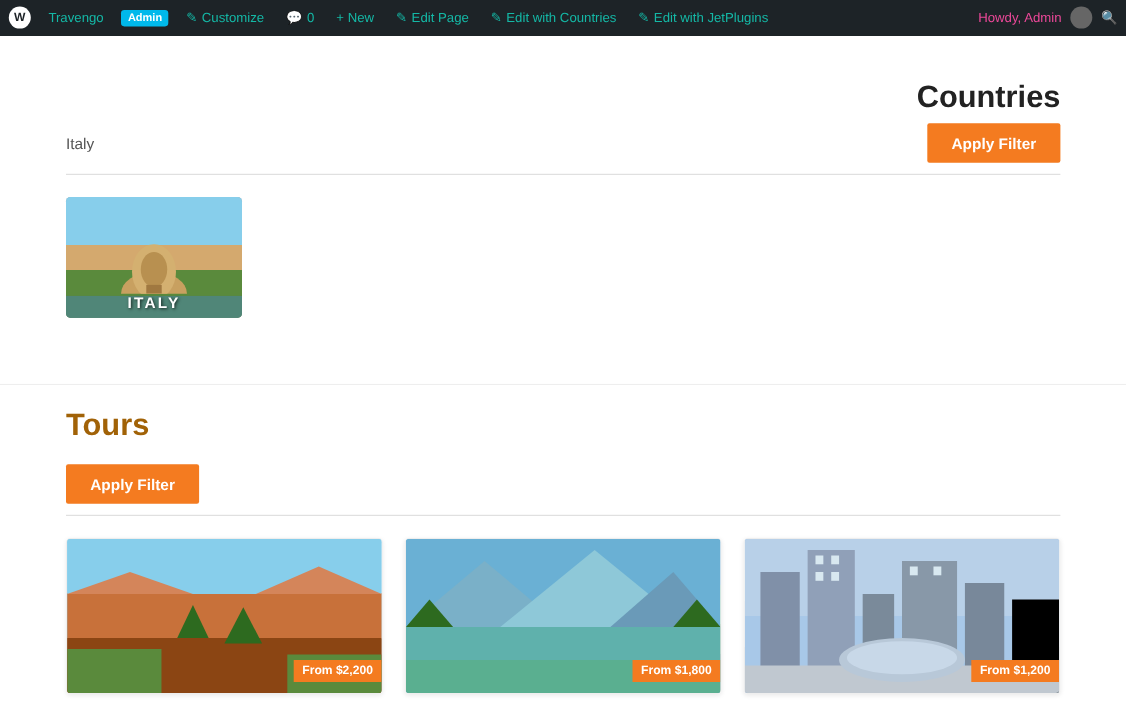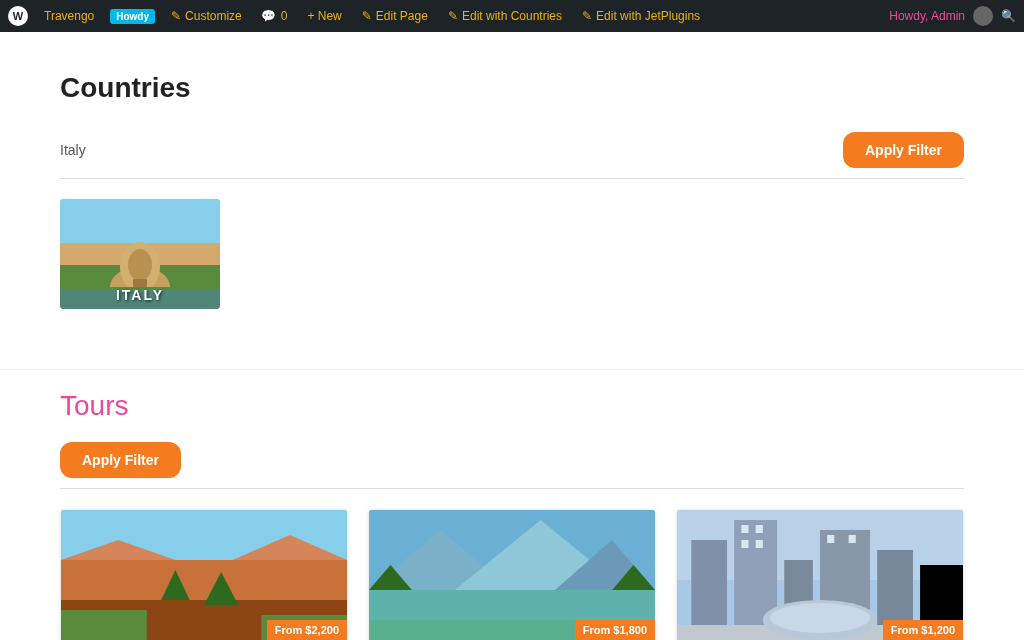--- a/index.html
+++ b/index.html
@@ -23,21 +23,21 @@
       width: 20px; height: 20px;
       background: #fff;
       border-radius: 50%;
       display: flex; align-items: center; justify-content: center;
       color: #1d2327;
       font-weight: bold;
       font-size: 11px;
       flex-shrink: 0;
     }
     .admin-bar-item {
-      color: #eab308;
+      color: #14b8a6;
       cursor: pointer;
       white-space: nowrap;
       display: flex; align-items: center; gap: 4px;
       padding: 0 4px;
     }
     .admin-bar-item.live {
       background: #00b9eb;
       color: #fff;
       padding: 2px 6px;
       border-radius: 3px;
@@ -62,22 +62,22 @@
     }
 
     
     .section {
       padding: 20px 60px;
     }
     .section-title {
       font-size: 28px;
       font-weight: bold;
       color: #222;
-      margin-bottom: 28px;
-      text-align: left;
+      margin-bottom: 8px;
+      text-align: right;
     }
 
     .filter-row {
       display: flex;
       align-items: center;
       margin-bottom: 20px;
       border-bottom: 1px solid #ddd;
       padding-bottom: 10px;
     }
     .filter-input {
@@ -90,21 +90,21 @@
       background: transparent;
     }
     .apply-filter-btn {
       background: #f47b20;
       color: #fff;
       border: none;
       padding: 10px 22px;
       font-size: 14px;
       font-weight: bold;
       cursor: pointer;
-      border-radius: 12px;
+      border-radius: 2px;
     }
 
     
     .italy-img {
       width: 160px;
       height: 110px;
       border-radius: 4px;
       overflow: hidden;
       position: relative;
       background: #aaa;
@@ -128,22 +128,22 @@
     }
 
     
     .tours-section {
       padding: 20px 60px;
       border-top: 1px solid #eee;
       margin-top: 10px;
     }
     .tours-title {
       font-size: 28px;
-      font-weight: normal;
-      color: #ec4899;
+      font-weight: bold;
+      color: #a16207;
       margin-bottom: 20px;
     }
 
     
     .tours-grid {
       display: grid;
       grid-template-columns: repeat(3, 1fr);
       gap: 20px;
       margin-top: 20px;
     }
@@ -187,21 +187,21 @@
   </style>
 </head>
 <body>
 
 <div class="admin-bar">
   <div class="wp-logo">W</div>
   <div class="admin-bar-item">
     <span>Travengo</span>
   </div>
   <div class="admin-bar-item live">
-    <span>Howdy</span>
+    <span>Admin</span>
   </div>
   <div class="admin-bar-item">
     <span>✎</span>
     <span>Customize</span>
   </div>
   <div class="admin-bar-item">
     <span>💬</span>
     <span>0</span>
   </div>
   <div class="admin-bar-item">

